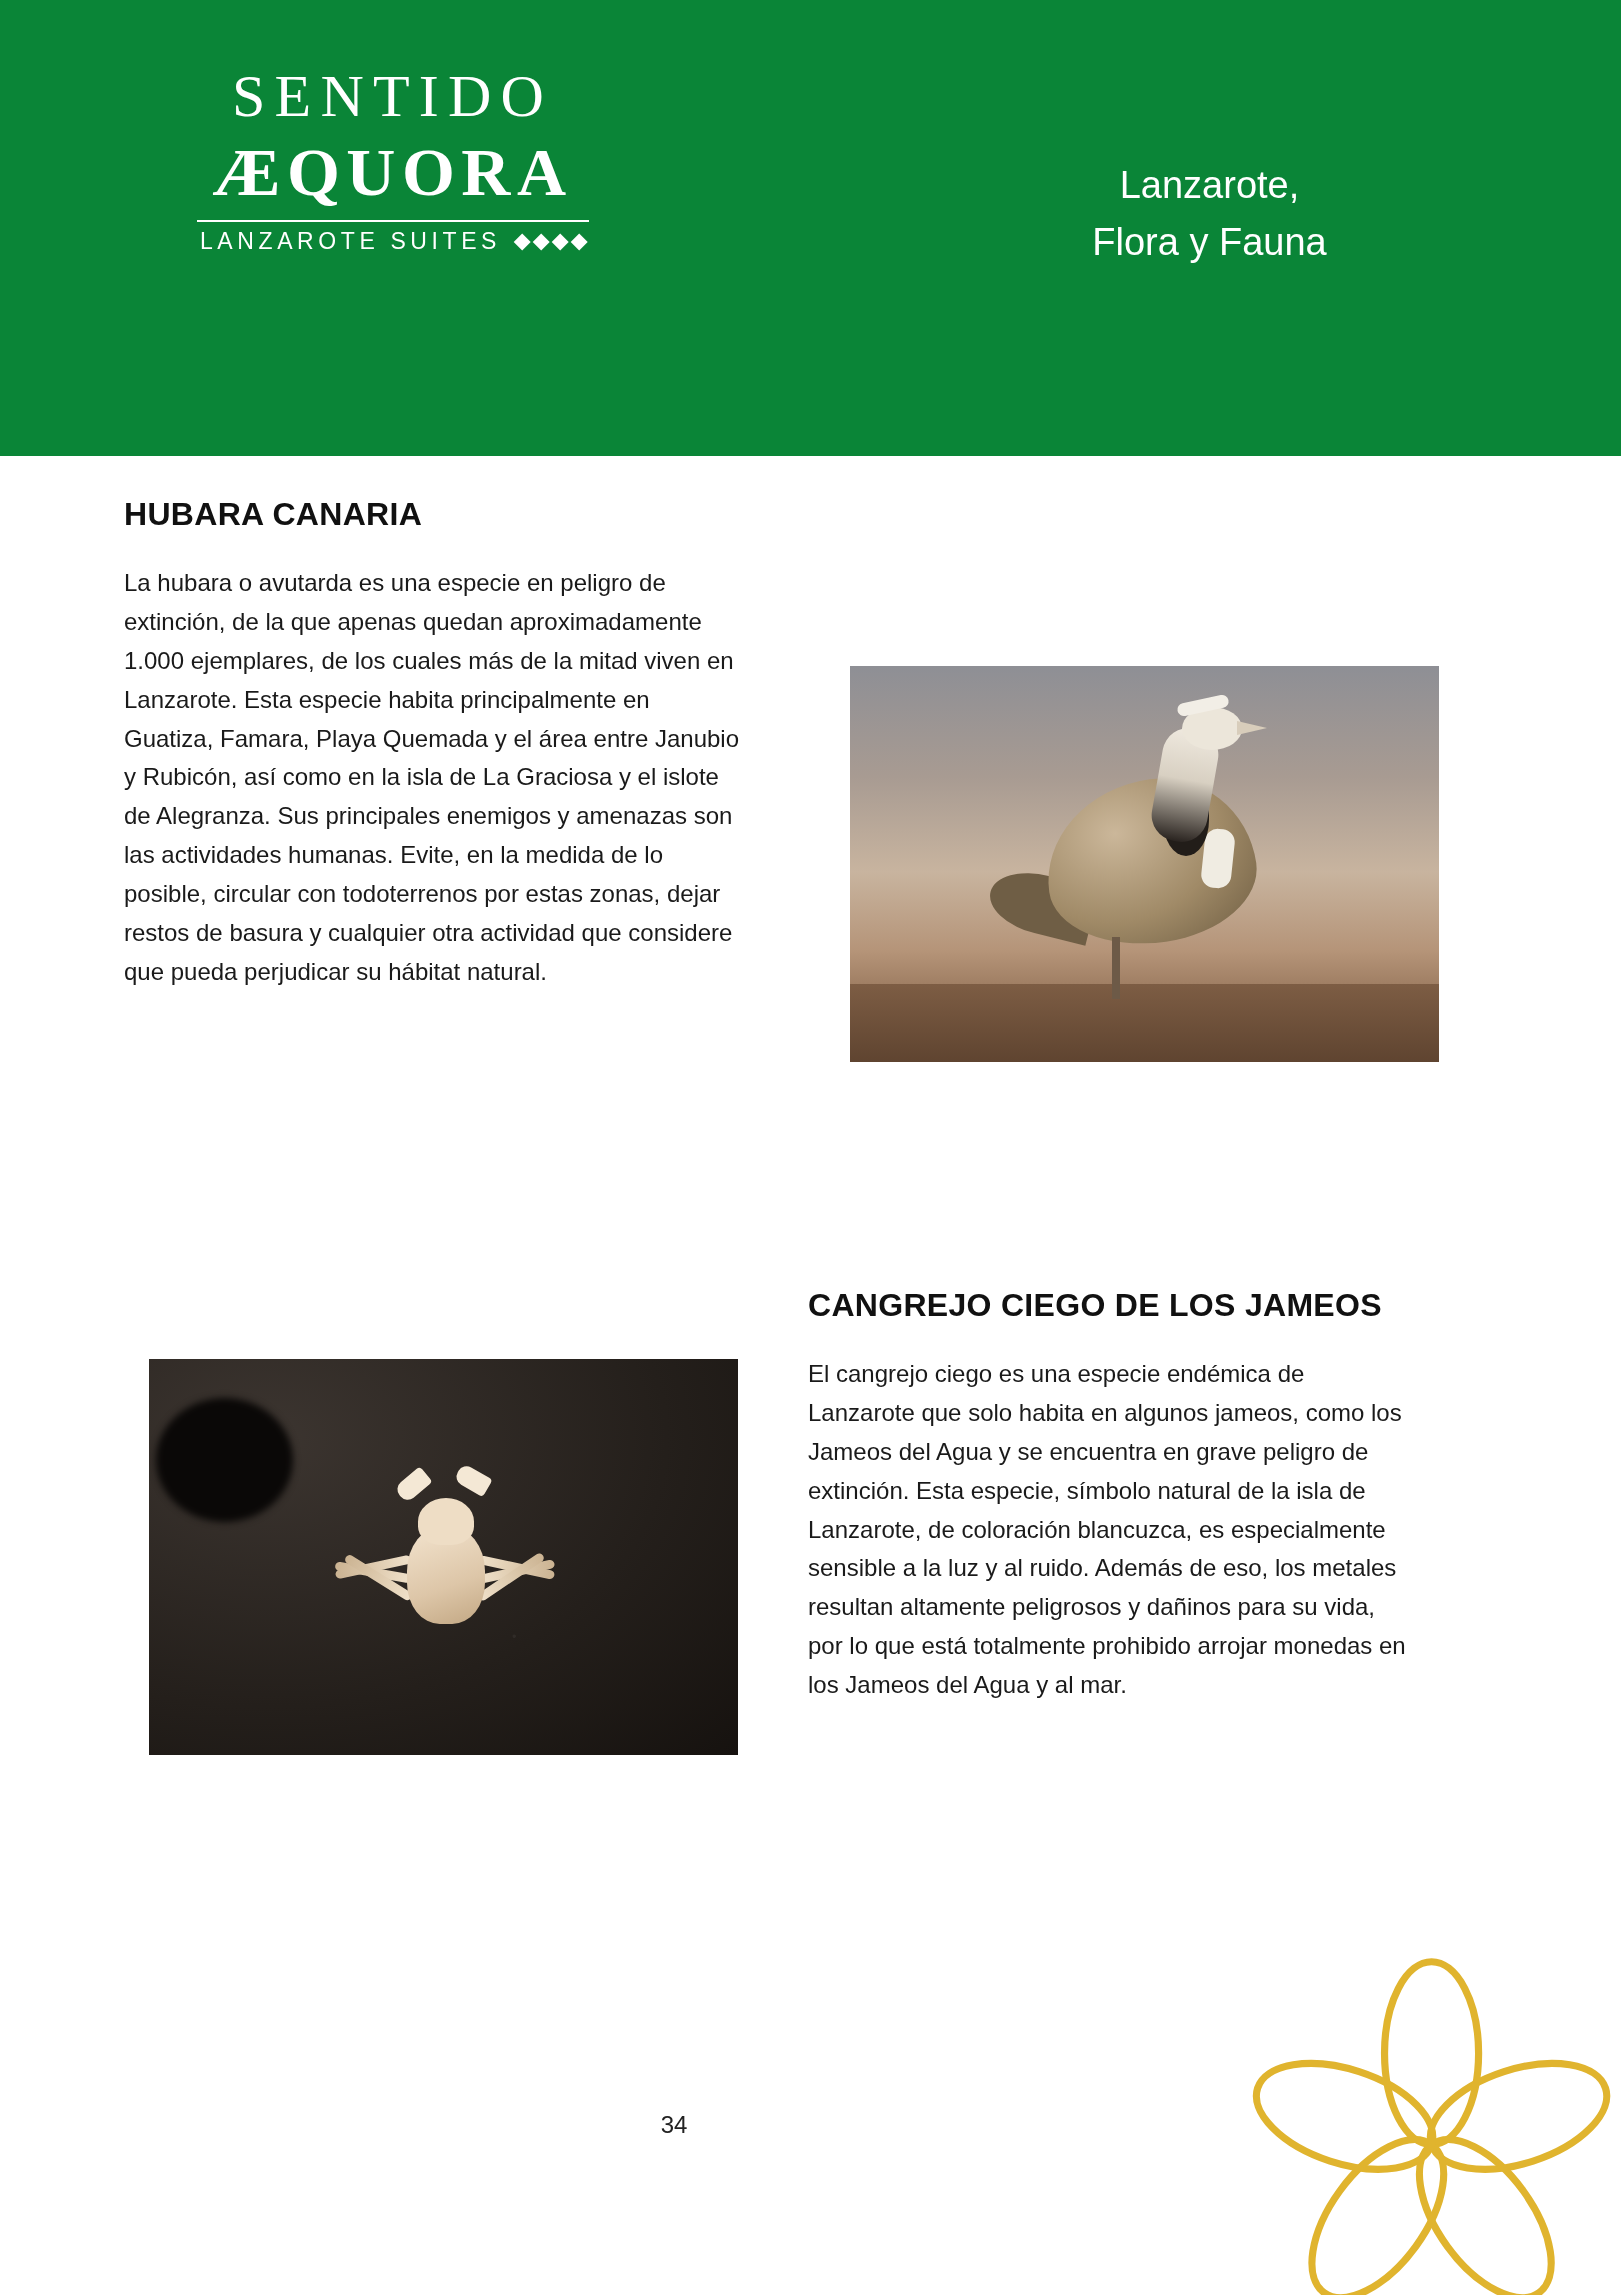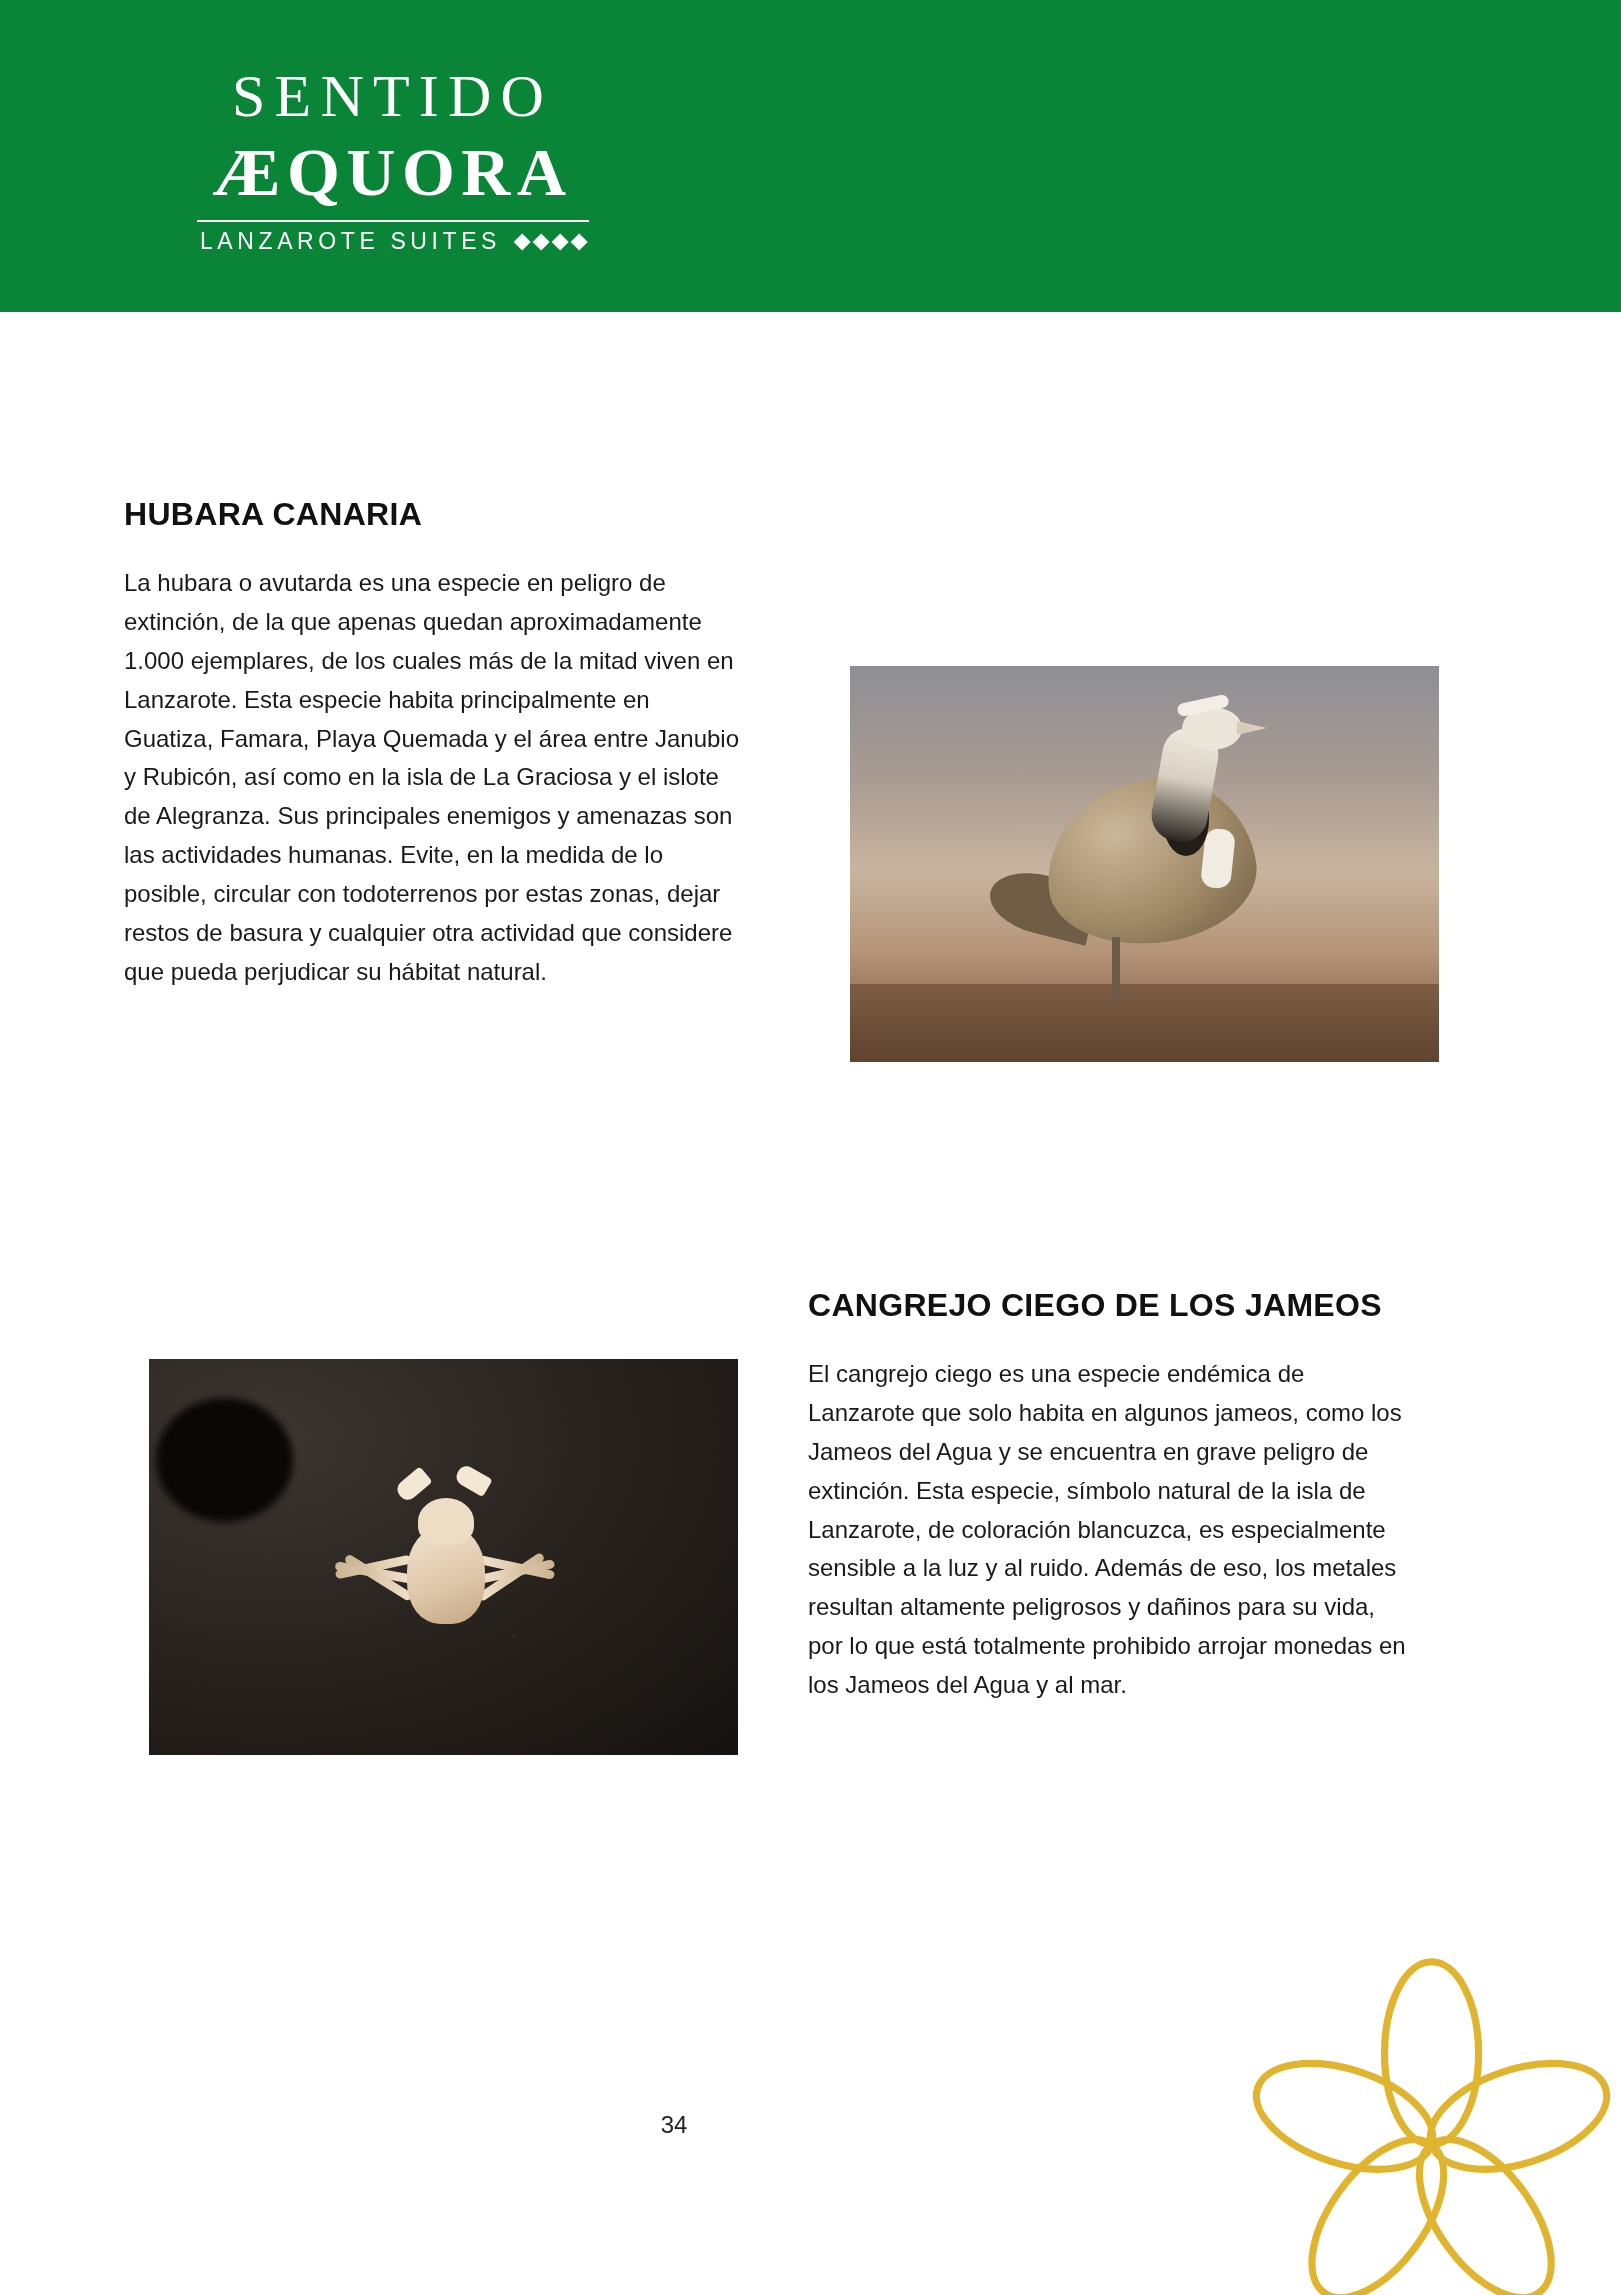--- a/index.html
+++ b/index.html
@@ -14,21 +14,21 @@
     font-family: "Liberation Sans", sans-serif;
     overflow: hidden;
   }
 
   
   .header {
     position: absolute;
     top: 0;
     left: 0;
     width: 1621px;
-    height: 312px;
+    height: 456px;
     background: #0a8537;
   }
   .logo {
     position: absolute;
     left: 190px;
     top: 65px;
     width: 405px;
     color: #ffffff;
     text-align: center;
   }
@@ -326,20 +326,24 @@
       <span>LANZAROTE SUITES</span>
       <span class="diamonds">
         <span class="diamond"></span>
         <span class="diamond"></span>
         <span class="diamond"></span>
         <span class="diamond"></span>
       </span>
     </div>
   </div>
 
+  <div class="header-title">
+    <div>Lanzarote,</div>
+    <div>Flora y Fauna</div>
+  </div>
 </div>
 
 <div class="content">
 
   <div class="block1-text">
     <div class="section-title block1-title">HUBARA CANARIA</div>
     <div class="body-text">La hubara o avutarda es una especie en peligro de extinción, de la que apenas quedan aproximadamente 1.000 ejemplares, de los cuales más de la mitad viven en Lanzarote. Esta especie habita principalmente en Guatiza, Famara, Playa Quemada y el área entre Janubio y Rubicón, así como en la isla de La Graciosa y el islote de Alegranza. Sus principales enemigos y amenazas son las actividades humanas. Evite, en la medida de lo posible, circular con todoterrenos por estas zonas, dejar restos de basura y cualquier otra actividad que considere que pueda perjudicar su hábitat natural.</div>
   </div>
 
   <div class="photo photo-bird">

